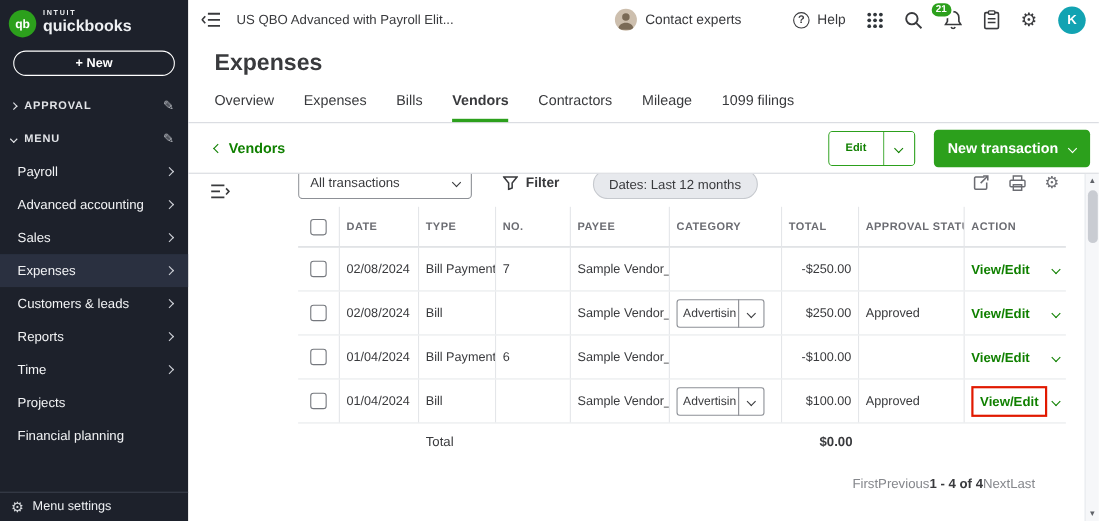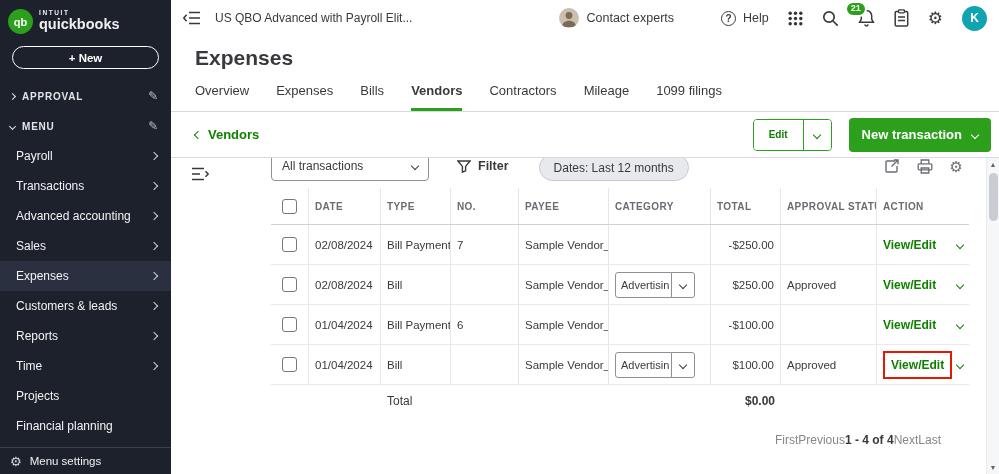--- a/index.html
+++ b/index.html
@@ -127,24 +127,20 @@
       <span>MENU</span>
       <i class="pencil">✎</i>
     </div>
 
     <nav class="nav">
       <div class="nav-item">
         <span>Payroll</span>
           <i class="chv"></i>
       </div>
       <div class="nav-item">
-        <span>Transactions</span>
-          <i class="chv"></i>
-      </div>
-      <div class="nav-item">
         <span>Advanced accounting</span>
           <i class="chv"></i>
       </div>
       <div class="nav-item">
         <span>Sales</span>
           <i class="chv"></i>
       </div>
       <div class="nav-item active">
         <span>Expenses</span>
           <i class="chv"></i>

